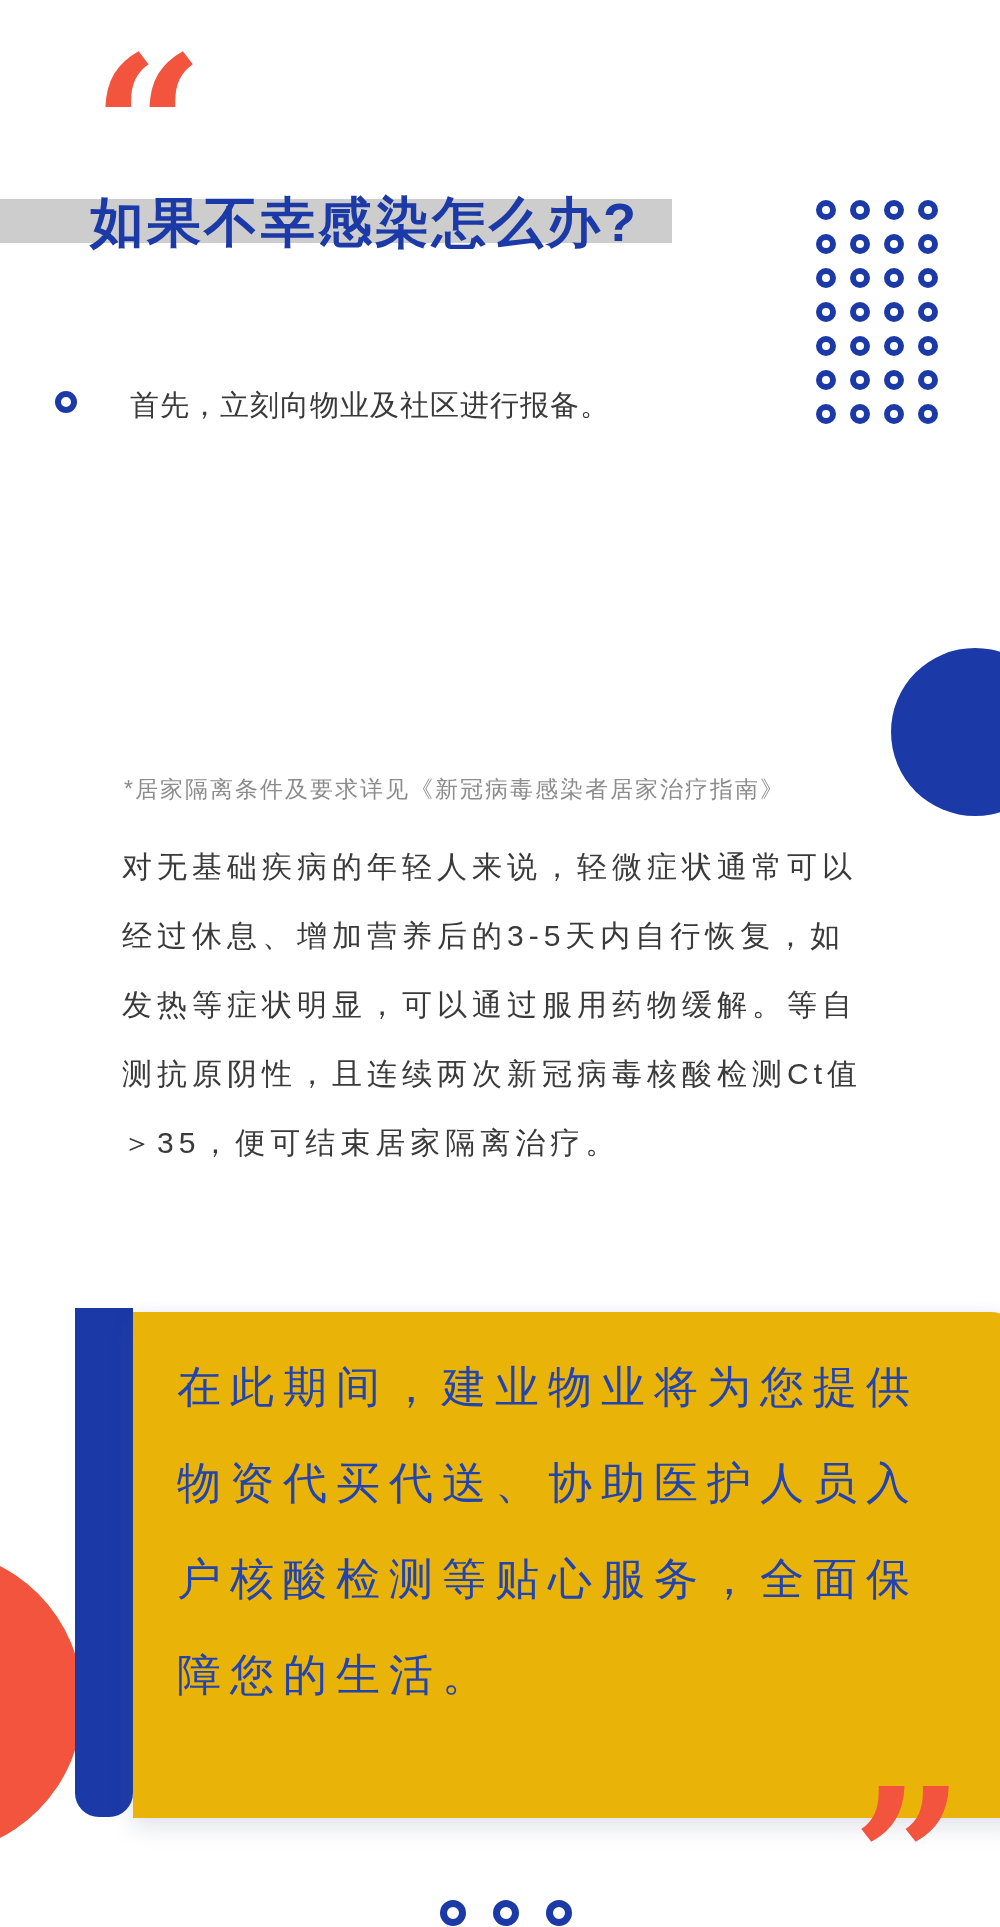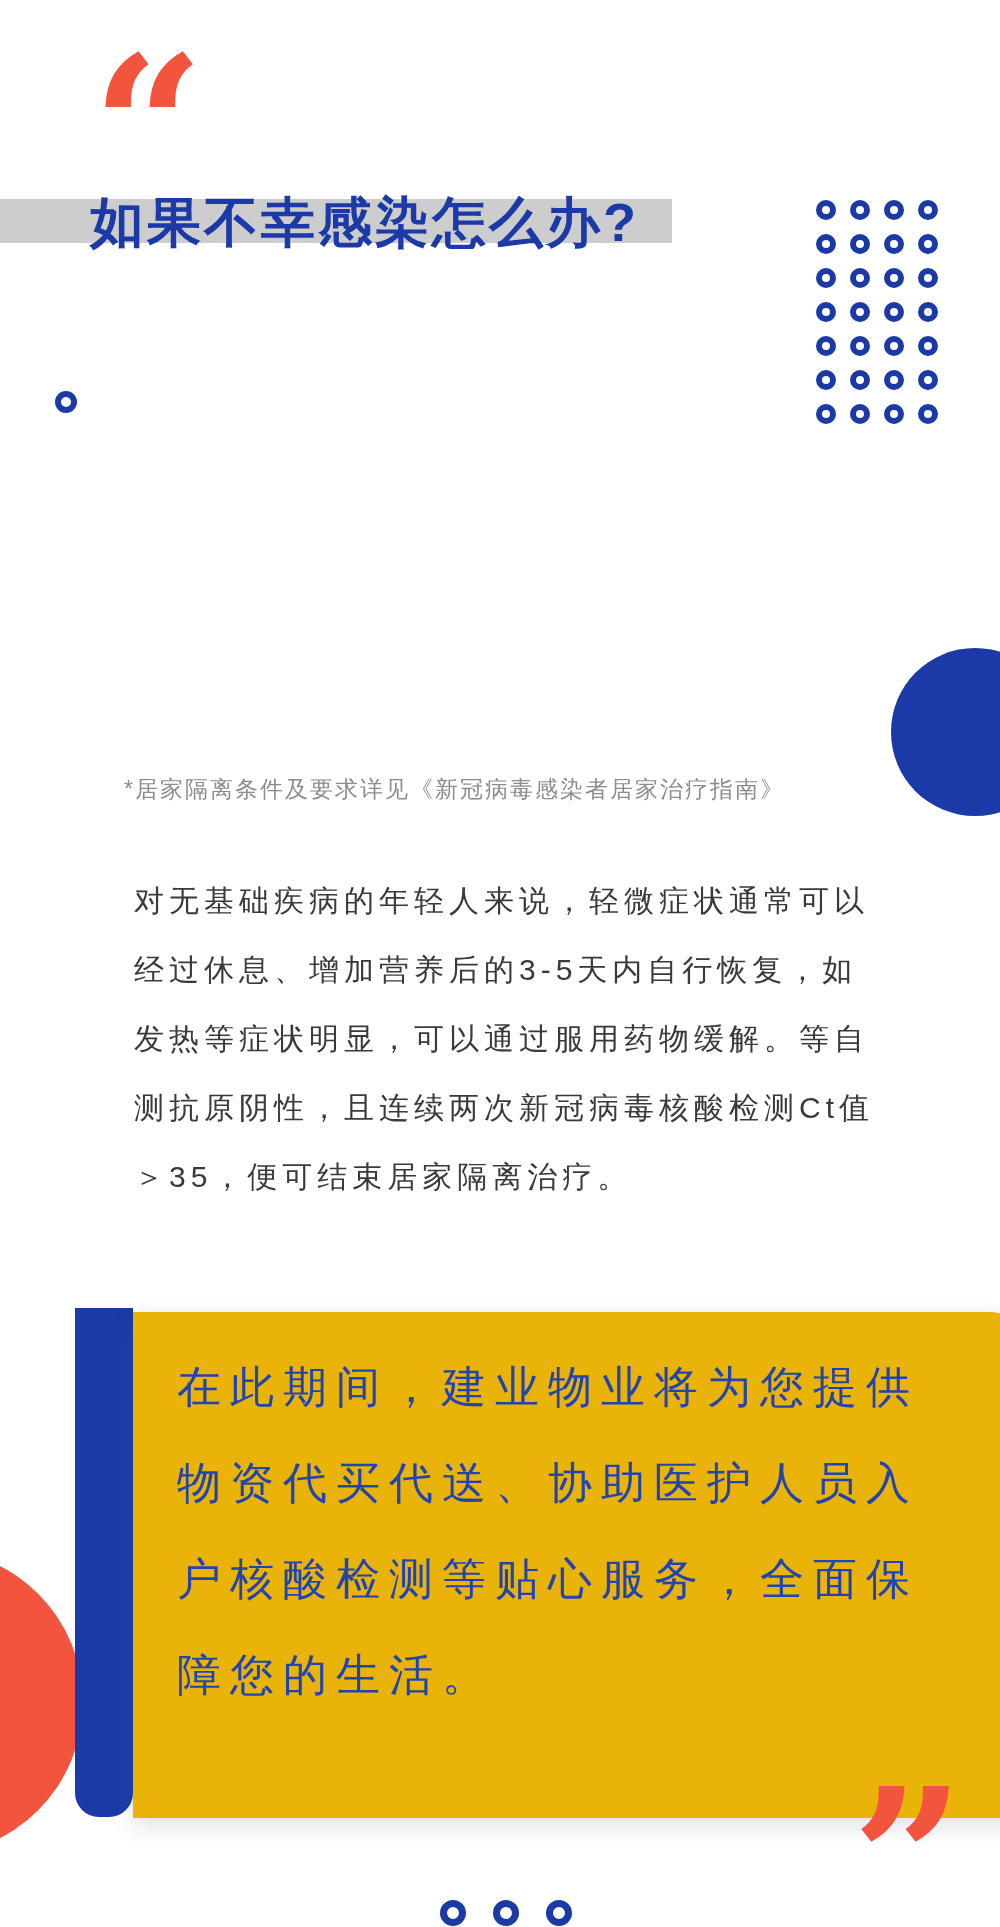--- a/index.html
+++ b/index.html
@@ -39,21 +39,21 @@
     position:absolute;left:130px;top:388px;font-size:29px;line-height:34px;
     color:var(--body-text);letter-spacing:1px;white-space:nowrap;
   }
   
   .para{
     position:absolute;left:122px;width:800px;
     font-size:30px;line-height:69px;letter-spacing:5px;
     color:var(--body-text);white-space:pre-line;
   }
   .para-1{top:517px;}
-  .para-2{top:866px;margin-left:12px;}
+  .para-2{top:832px;}
   .footnote{
     position:absolute;left:124px;top:750px;font-size:23px;letter-spacing:2px;
     color:var(--footnote-gray);white-space:nowrap;margin-top:24px;
   }
   
   .blue-circle{
     position:absolute;left:891px;top:648px;width:168px;height:168px;
     border-radius:50%;background:var(--brand-blue);z-index:1;
   }
   .orange-circle{
@@ -119,20 +119,21 @@
       <span class="ring"></span>
       <span class="ring"></span>
       <span class="ring"></span>
       <span class="ring"></span>
       <span class="ring"></span>
       <span class="ring"></span>
       <span class="ring"></span>
     </div>
 
   <span class="ring bullet-ring"></span>
+  <div class="bullet-text">首先，立刻向物业及社区进行报备。</div>
 
 
   <div class="footnote">*居家隔离条件及要求详见《新冠病毒感染者居家治疗指南》</div>
 
   <div class="para para-2">对无基础疾病的年轻人来说，轻微症状通常可以
 经过休息、增加营养后的3-5天内自行恢复，如
 发热等症状明显，可以通过服用药物缓解。等自
 测抗原阴性，且连续两次新冠病毒核酸检测Ct值
 ＞35，便可结束居家隔离治疗。</div>
 

